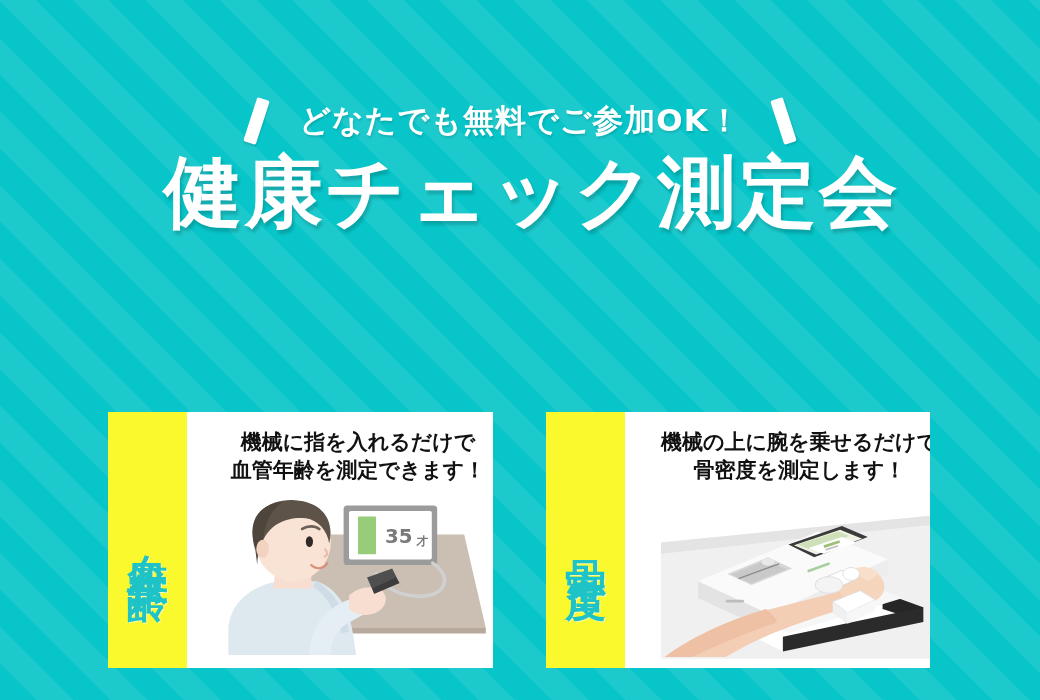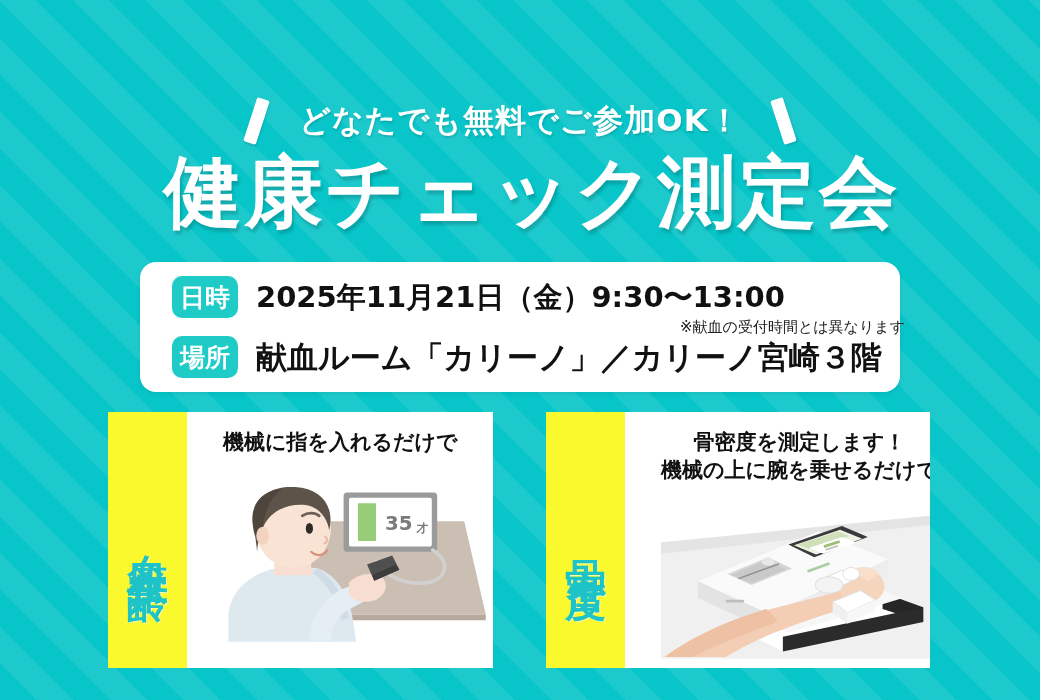--- a/index.html
+++ b/index.html
@@ -94,21 +94,21 @@
     display:flex;align-items:center;justify-content:center;
   }
   .vlabel span{
     writing-mode:vertical-rl;text-orientation:upright;
     color:#1ec3c8;font-size:41px;font-weight:bold;
     letter-spacing:9px;line-height:1;
     text-shadow:1px 1px 0 rgba(255,255,255,0.55);
   }
   .card-body{
     flex:1 1 auto;background:#ffffff;position:relative;
-    display:flex;flex-direction:column;align-items:flex-start;padding-left:36px;
+    display:flex;flex-direction:column;align-items:center;padding-left:36px;
   }
   .card-cap{
     margin-top:17px;text-align:center;color:#111111;
     font-size:21px;font-weight:bold;line-height:1.32;white-space:nowrap;
   }
   .card-art{position:relative;width:100%;flex:1 1 auto;}
 
   
   .art-svg{position:absolute;left:0;top:0;width:100%;height:100%;}
 
@@ -121,43 +121,29 @@
 
 
   <div class="sub-row">
     <div class="slash left"></div>
     <div class="sub-text">どなたでも無料でご参加OK！</div>
     <div class="slash right"></div>
   </div>
 
   <div class="title">健康チェック測定会</div>
 
-  <div class="infobox">
-
-    <div class="info-row row-date">
-      <div class="badge">日時</div>
-      <div class="row-val date-val">2025年11月21日（金）9:30〜13:00</div>
-    </div>
-
-    <div class="note">※献血の受付時間とは異なります</div>
-
-    <div class="info-row row-place">
-      <div class="badge">場所</div>
-      <div class="row-val place-val">献血ルーム「カリーノ」／カリーノ宮崎３階</div>
-    </div>
-
-  </div>
 
   <div class="card card-left">
     <div class="vlabel">
       <span>血管年齢</span>
     </div>
     <div class="card-body">
       <div class="card-cap">
         <div>機械に指を入れるだけで</div>
+        <div>血管年齢を測定できます！</div>
       </div>
       <div class="card-art">
         <svg class="art-svg" viewBox="0 0 300 180" preserveAspectRatio="xMidYMid meet">
 
           <polygon points="108,44 268,44 292,148 86,148" fill="#cbbfb3"></polygon>
           <polygon points="86,148 292,148 292,154 86,154" fill="#b7a99c"></polygon>
 
           <rect x="134" y="12" width="104" height="66" rx="4" fill="#9b9b9b"></rect>
           <rect x="140" y="18" width="92" height="54" rx="2" fill="#ffffff"></rect>
           <rect x="150" y="24" width="20" height="42" rx="1" fill="#97cc78"></rect>
@@ -197,22 +183,22 @@
       </div>
     </div>
   </div>
 
   <div class="card card-right">
     <div class="vlabel">
       <span>骨密度</span>
     </div>
     <div class="card-body">
       <div class="card-cap">
+        <div>機械の上に腕を乗せるだけで</div>
         <div>骨密度を測定します！</div>
-        <div>機械の上に腕を乗せるだけで</div>
       </div>
       <div class="card-art">
         <svg class="art-svg" viewBox="0 0 300 180" preserveAspectRatio="xMidYMid meet">
 
           <rect x="0" y="0" width="300" height="180" fill="#ffffff"></rect>
           <path d="M0 54 L300 24 L300 180 L0 180 Z" fill="#f0f0f0"></path>
           <path d="M0 54 L300 24 L300 34 L0 66 Z" fill="#e4e4e4"></path>
 
           <polygon points="88,150 240,108 284,124 132,172" fill="#ffffff"></polygon>
           <polygon points="240,108 284,124 284,140 240,126" fill="#262626"></polygon>

